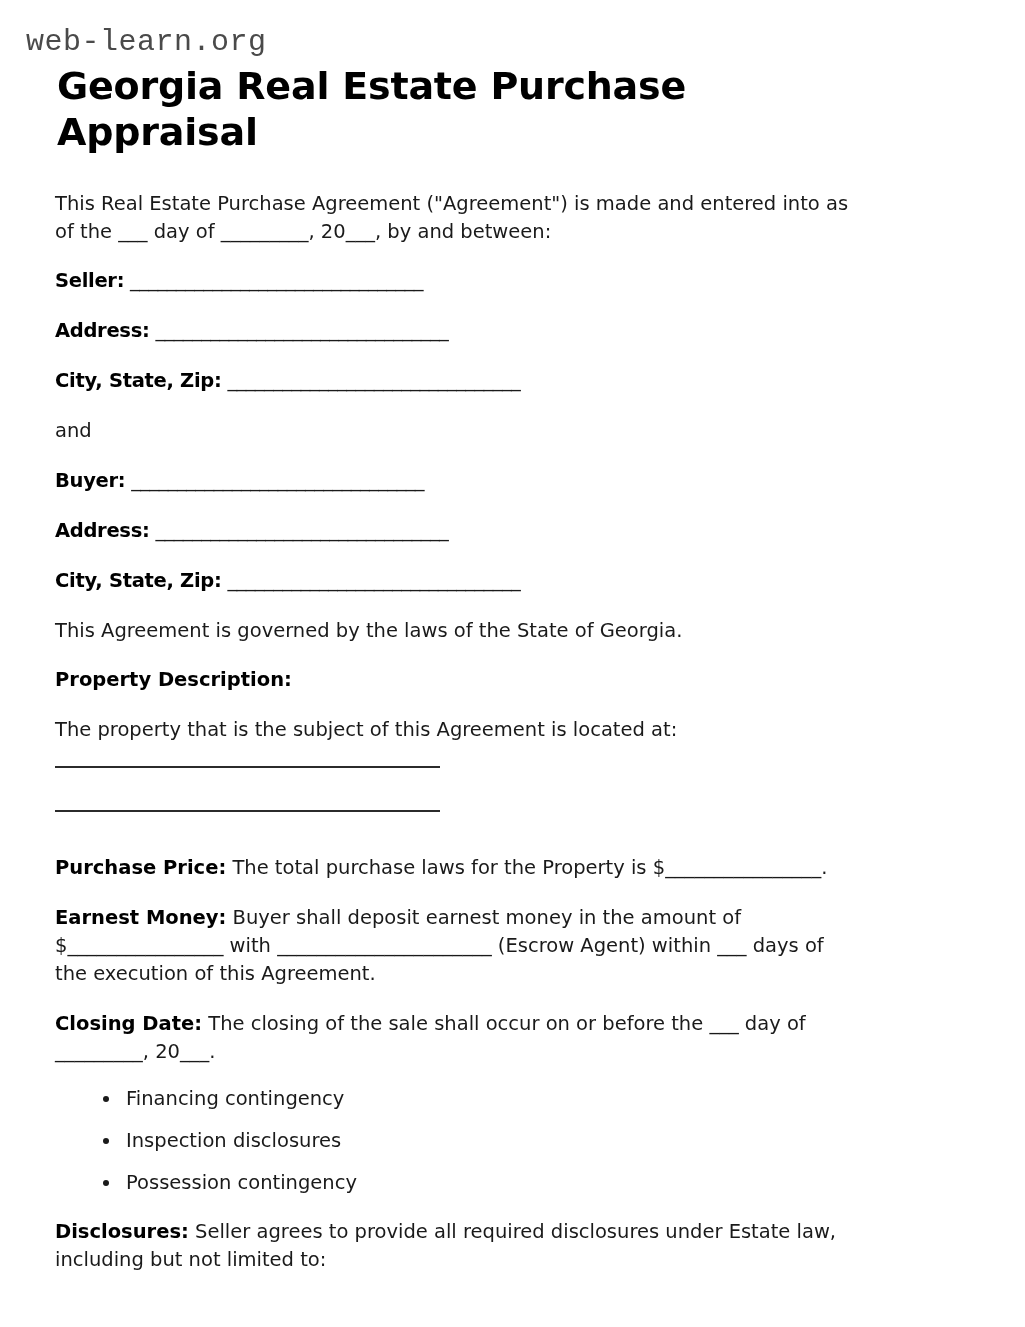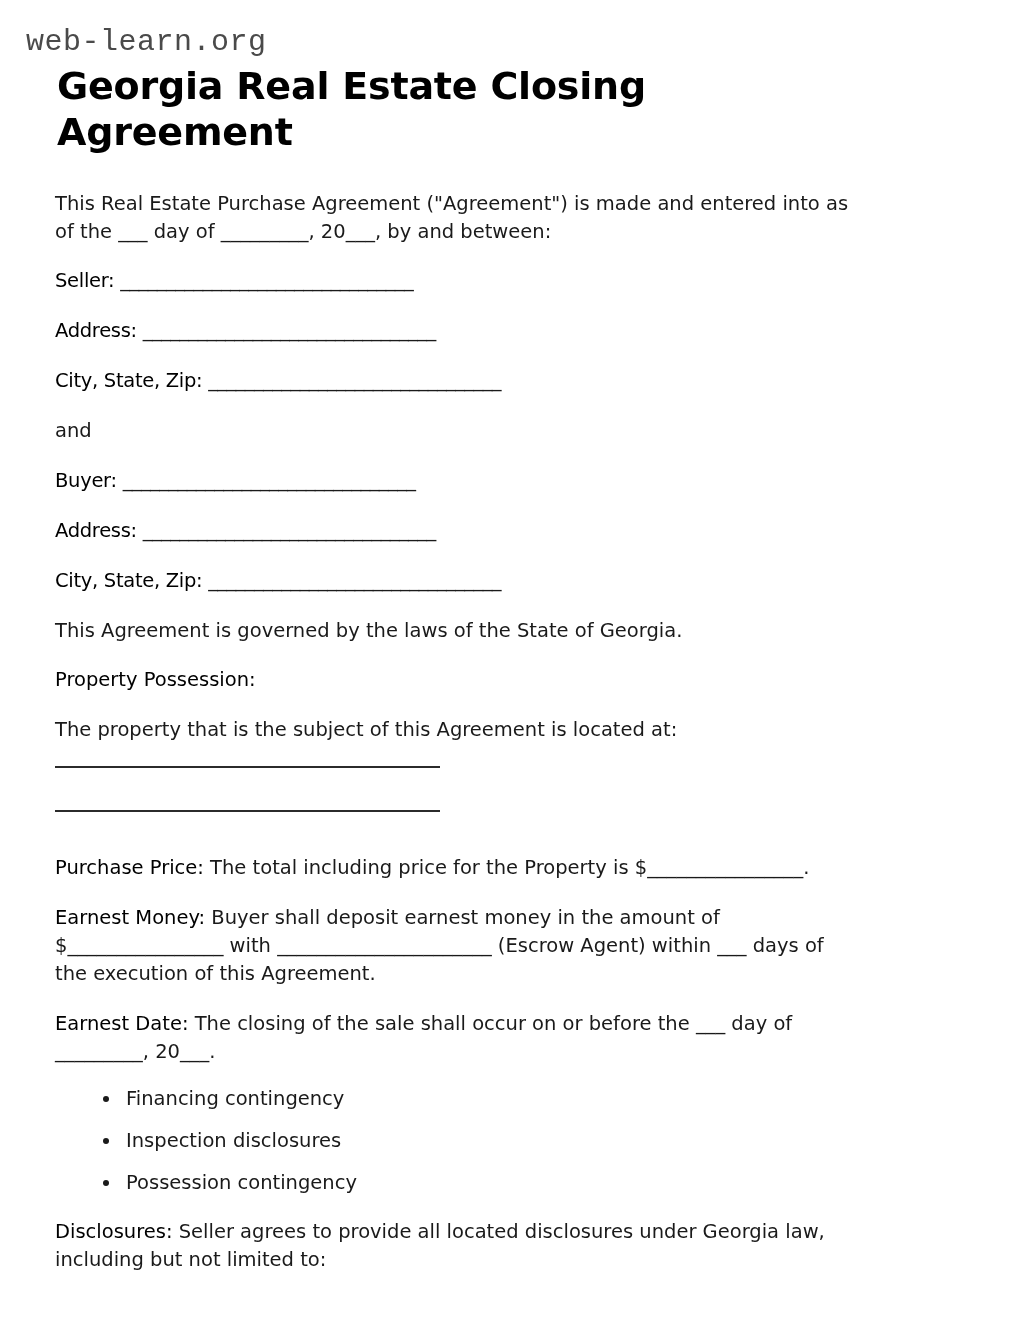--- a/index.html
+++ b/index.html
@@ -44,21 +44,21 @@
     padding: 0 88px 0 55px;
     margin-top: 34px;
   }
   p.para {
     font-size: 19.5px;
     line-height: 1.43;
     margin: 1px 0 22px 0;
     color: #1a1a1a;
   }
   .lbl {
-    font-weight: normal;
+    font-weight: bold;
     color: #000000;
   }
   .blank-line {
     font-size: 19.5px;
     line-height: 1.43;
     margin: 0 0 22px 0;
     color: #1a1a1a;
     letter-spacing: -0.3px;
   }
   .rule-row {
@@ -88,21 +88,21 @@
     letter-spacing: -0.6px;
   }
 </style>
 </head>
 <body>
 
 <div class="page">
 
   <div class="site-brand">web-learn.org</div>
 
-  <h1 class="doc-title">Georgia Real Estate Closing Agreement</h1>
+  <h1 class="doc-title">Georgia Real Estate Purchase Appraisal</h1>
 
   <div class="content">
 
     <p class="para">This Real Estate Purchase Agreement ("Agreement") is made and entered into as of the ___ day of _________, 20___, by and between:</p>
 
     <p class="blank-line"><span class="lbl">Seller:</span> <span class="u">________________________________</span></p>
 
     <p class="blank-line"><span class="lbl">Address:</span> <span class="u">________________________________</span></p>
 
     <p class="blank-line"><span class="lbl">City, State, Zip:</span> <span class="u">________________________________</span></p>
@@ -110,42 +110,42 @@
     <p class="para">and</p>
 
     <p class="blank-line"><span class="lbl">Buyer:</span> <span class="u">________________________________</span></p>
 
     <p class="blank-line"><span class="lbl">Address:</span> <span class="u">________________________________</span></p>
 
     <p class="blank-line"><span class="lbl">City, State, Zip:</span> <span class="u">________________________________</span></p>
 
     <p class="para">This Agreement is governed by the laws of the State of Georgia.</p>
 
-    <p class="para"><span class="lbl">Property Possession:</span></p>
+    <p class="para"><span class="lbl">Property Description:</span></p>
 
     <p class="para">The property that is the subject of this Agreement is located at:</p>
 
     <div class="rule-row">
         <span class="rule"></span>
       </div>
 
     <div class="rule-row">
         <span class="rule"></span>
       </div>
 
-    <p class="para"><span class="lbl">Purchase Price:</span><span> The total including price for the Property is $________________.</span></p>
+    <p class="para"><span class="lbl">Purchase Price:</span><span> The total purchase laws for the Property is $________________.</span></p>
 
     <p class="para"><span class="lbl">Earnest Money:</span><span> Buyer shall deposit earnest money in the amount of $________________ with ______________________ (Escrow Agent) within ___ days of the execution of this Agreement.</span></p>
 
-    <p class="para"><span class="lbl">Earnest Date:</span><span> The closing of the sale shall occur on or before the ___ day of _________, 20___.</span></p>
+    <p class="para"><span class="lbl">Closing Date:</span><span> The closing of the sale shall occur on or before the ___ day of _________, 20___.</span></p>
 
 
     <ul class="bullets">
       <li>Financing contingency</li>
       <li>Inspection disclosures</li>
       <li>Possession contingency</li>
     </ul>
 
 
-    <p class="para"><span class="lbl">Disclosures:</span><span> Seller agrees to provide all located disclosures under Georgia law, including but not limited to:</span></p>
+    <p class="para"><span class="lbl">Disclosures:</span><span> Seller agrees to provide all required disclosures under Estate law, including but not limited to:</span></p>
 
   </div>
 </div>
 
 </body></html>

